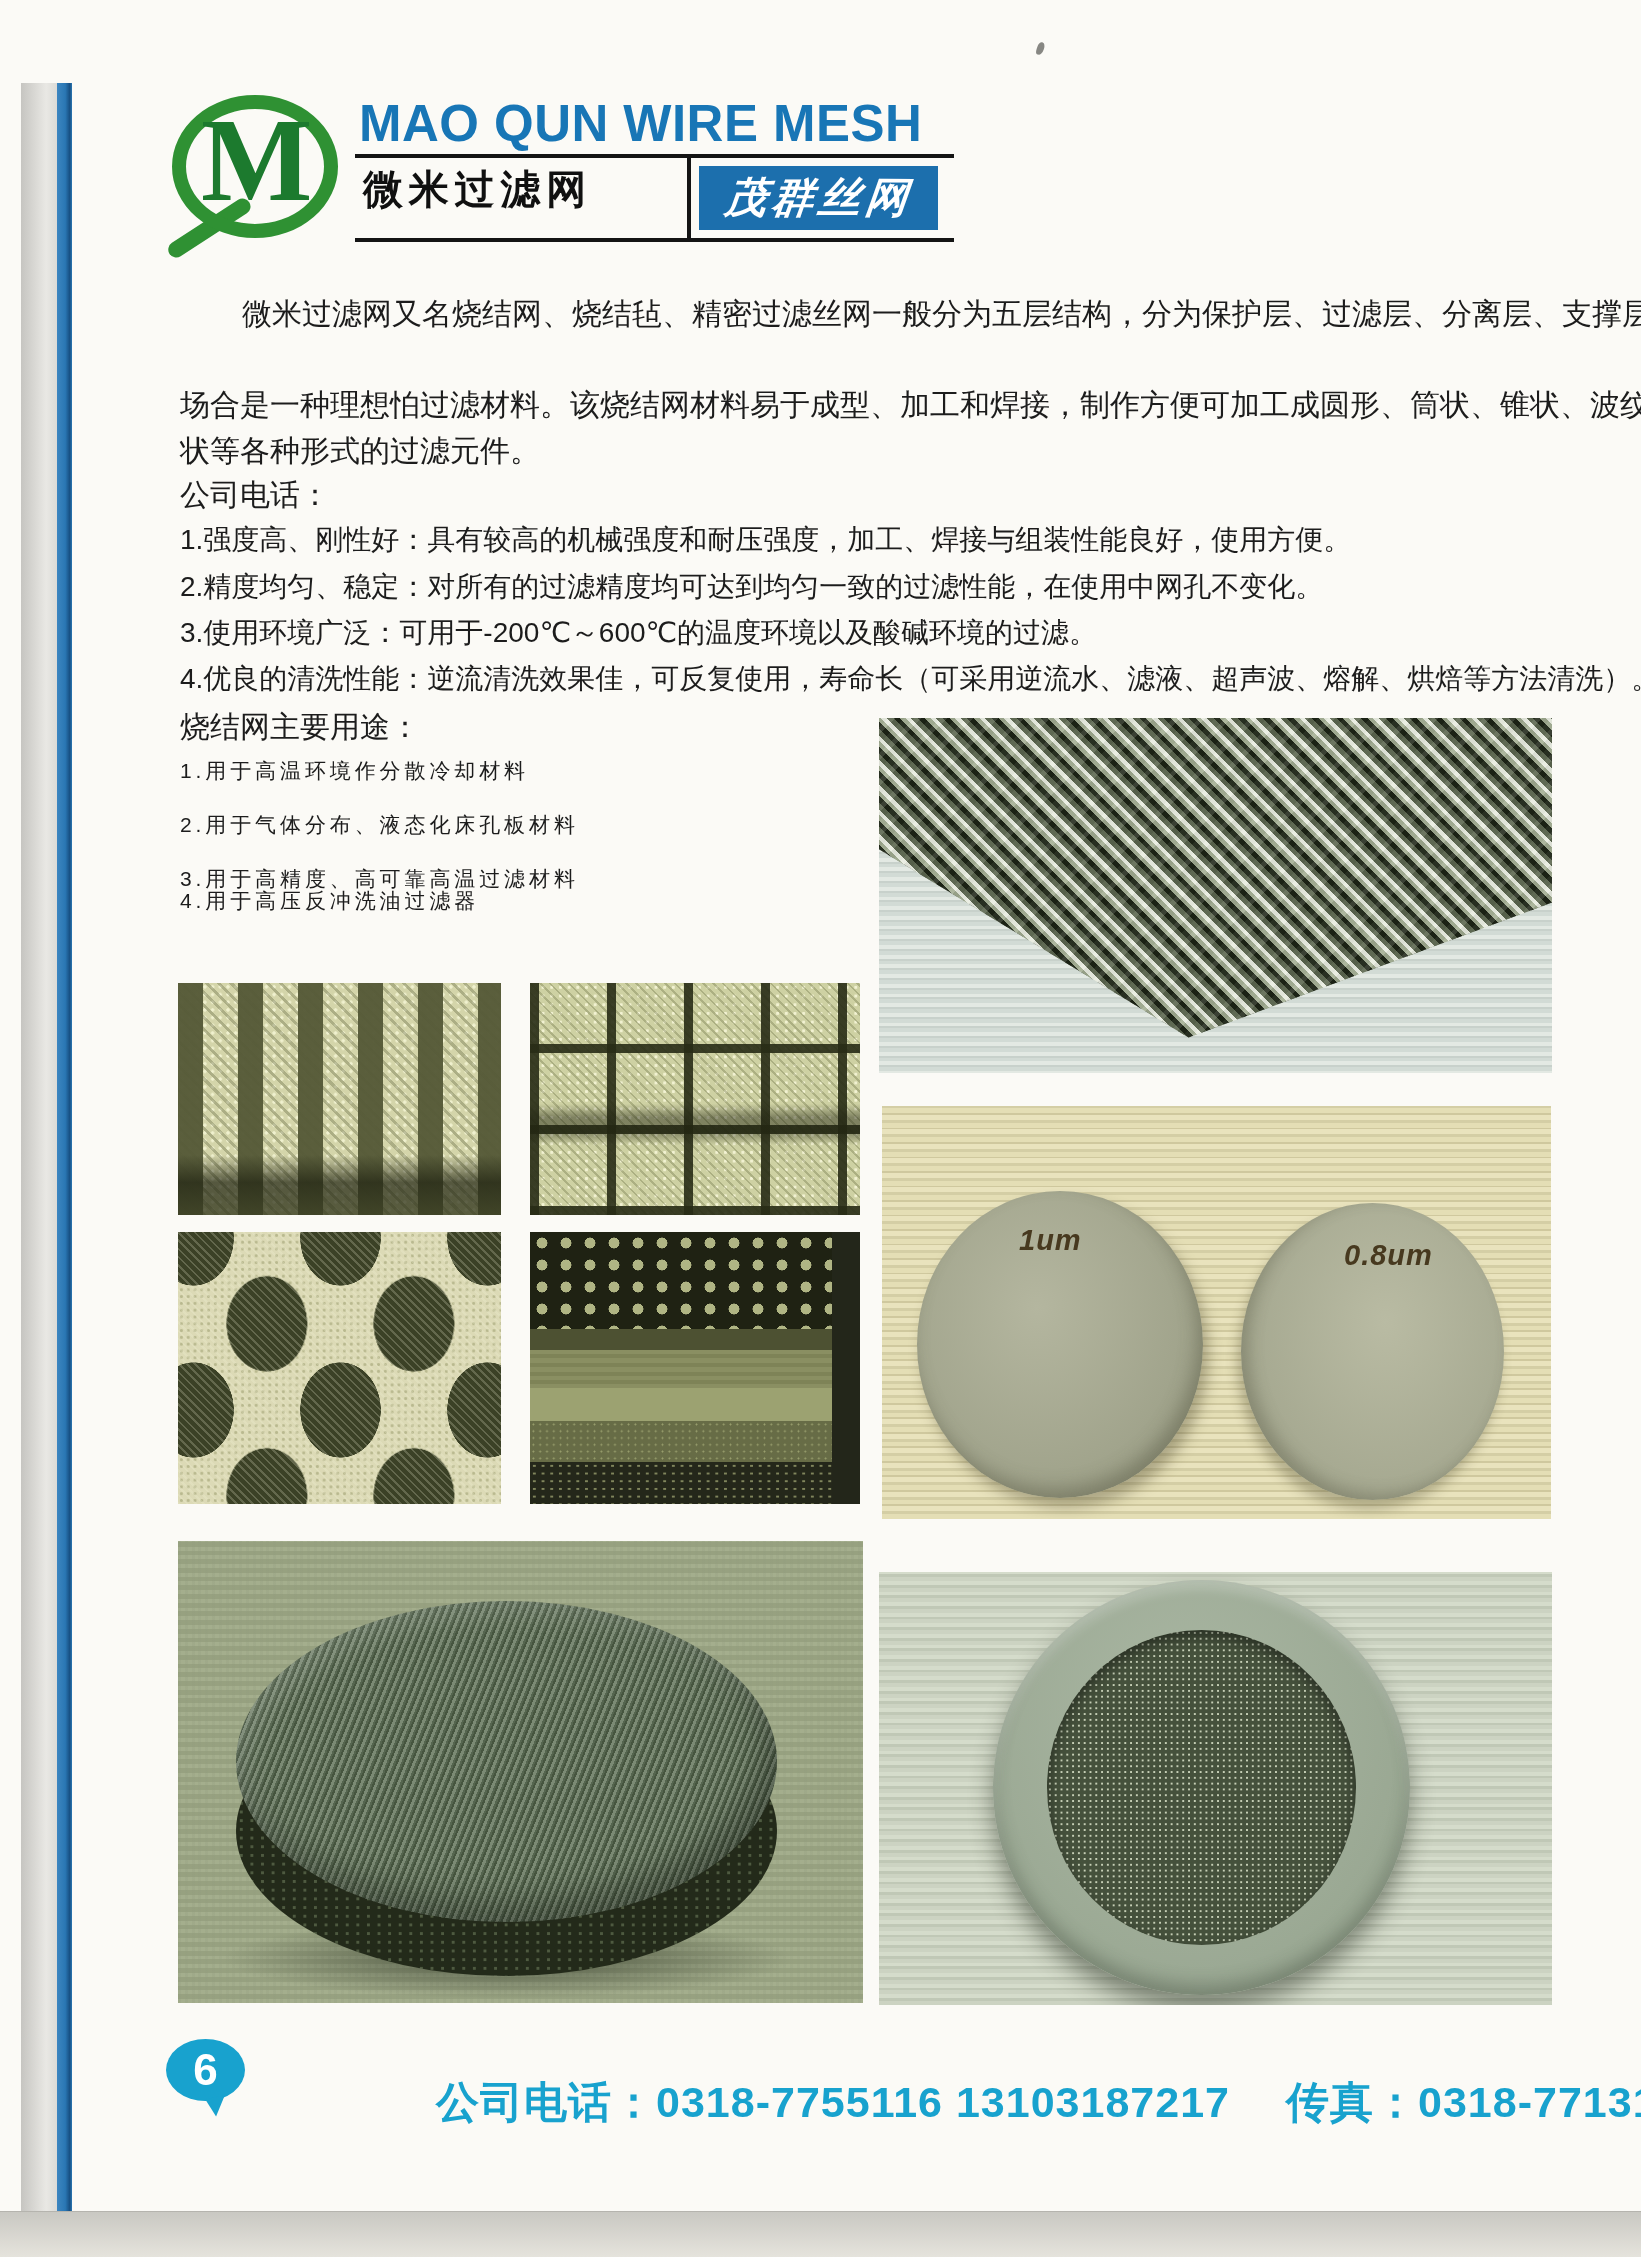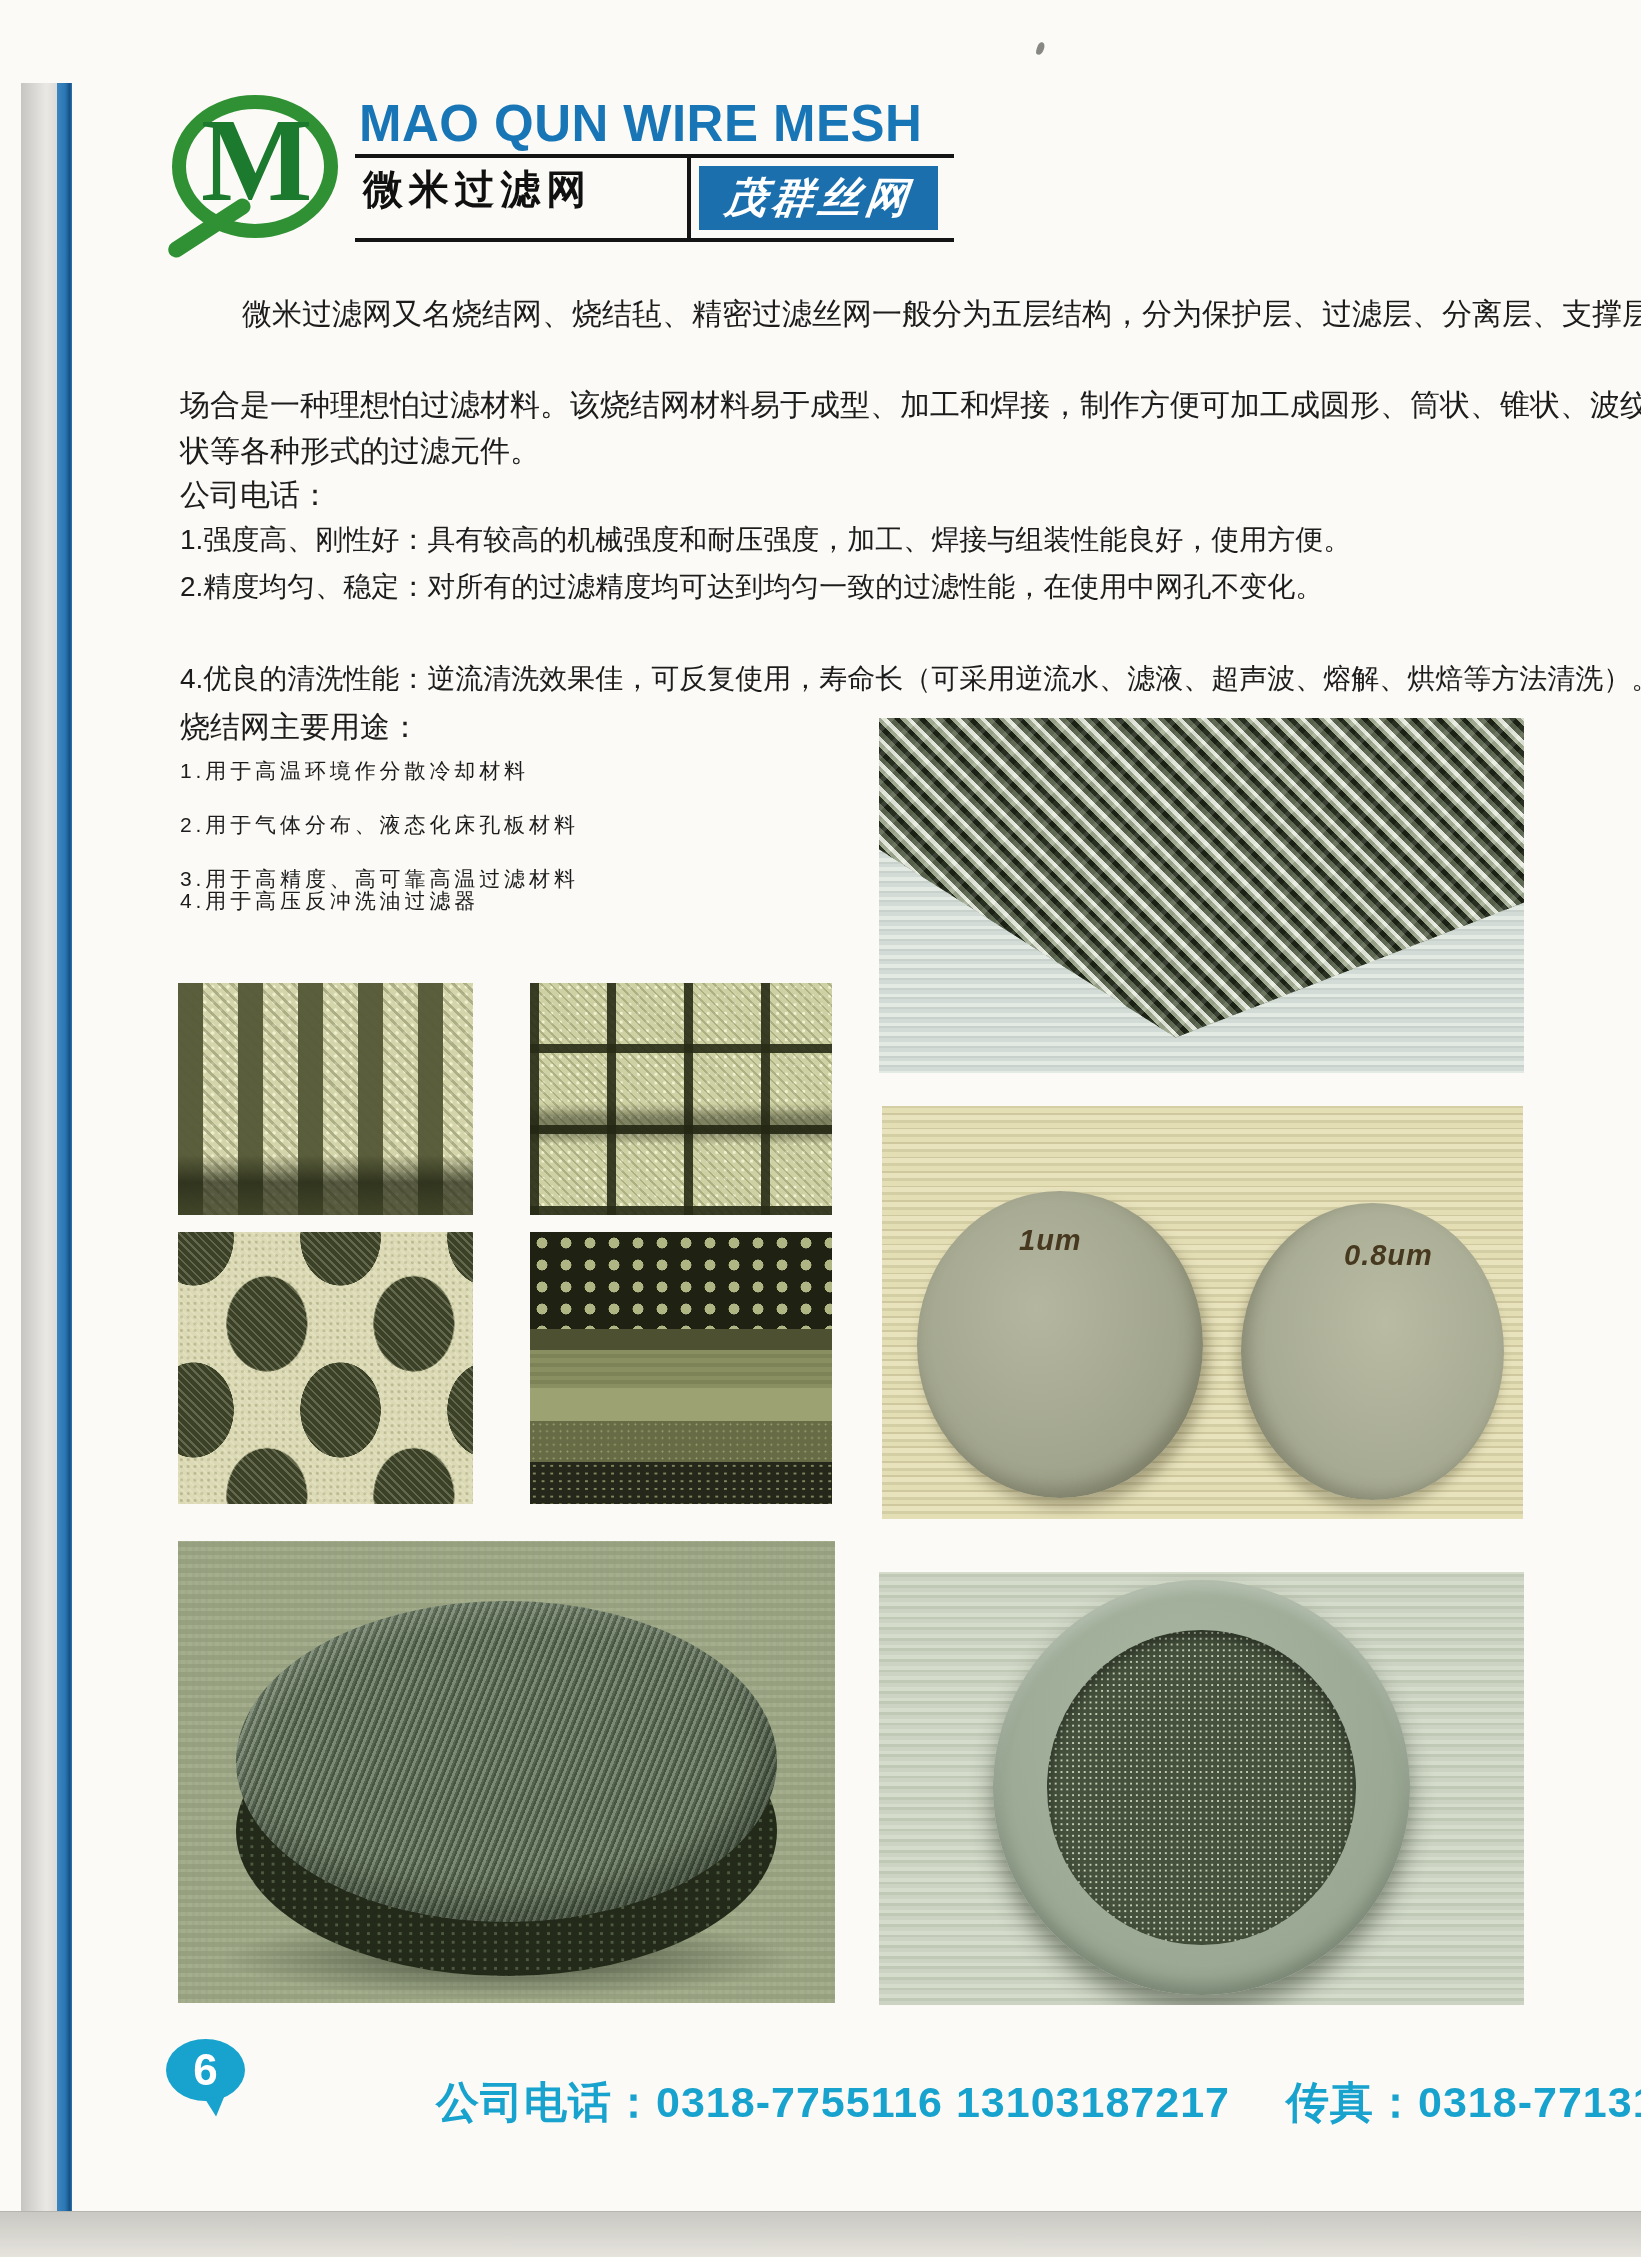--- a/index.html
+++ b/index.html
@@ -32,21 +32,21 @@
   .badge{position:absolute;left:699px;top:166px;width:239px;height:64px;background:#1c6fad;
          display:flex;align-items:center;justify-content:center;}
   .badge span{color:#ffffff;font-weight:800;font-style:italic;font-size:42px;letter-spacing:4.8px;
               transform:skewX(-6deg);white-space:nowrap;}
   
   .tline{position:absolute;left:180px;white-space:nowrap;font-size:30px;color:#1c1c1c;}
   .indent{padding-left:62px;}
   .feat{font-size:28px;}
   .use{font-size:21px;letter-spacing:3.9px;}
   
-  .ph{position:absolute;overflow:hidden;}
+  .ph{position:absolute;overflow:hidden;padding-left:28px;}
   
   .ph-mesh-corner{left:879px;top:718px;width:645px;height:355px;
      background:repeating-linear-gradient(180deg,#d2dbd5 0 3.9px,#e3e9e3 3.9px 7.7px,#c8d1cb 7.7px 9.7px);}
   .mesh-weave{position:absolute;inset:0;
      clip-path:polygon(0 0,100% 0,100% 52%,46% 90%,0 37%);
      background:
        repeating-linear-gradient(45deg,rgba(22,28,16,.8) 0 4.8px,rgba(168,178,152,.85) 4.8px 8.7px,rgba(238,241,231,.9) 8.7px 12.6px,rgba(92,102,80,.85) 12.6px 17.4px),
        repeating-linear-gradient(135deg,#6d7a64 0 6.8px,#c8d0bf 6.8px 11.6px,#2e3826 11.6px 18.3px);}
   
   .ph-slots{left:178px;top:983px;width:295px;height:232px;
@@ -152,20 +152,21 @@
   </div>
   <div class="rule-bottom"></div>
 
   <div class="tline indent" style="top:294px">微米过滤网又名烧结网、烧结毡、精密过滤丝网一般分为五层结构，分为保护层、过滤层、分离层、支撑层</div>
   <div class="tline" style="top:385px">场合是一种理想怕过滤材料。该烧结网材料易于成型、加工和焊接，制作方便可加工成圆形、筒状、锥状、波纹</div>
   <div class="tline" style="top:431px">状等各种形式的过滤元件。</div>
 
   <div class="tline" style="top:475px">公司电话：</div>
   <div class="tline feat" style="top:521px">1.强度高、刚性好：具有较高的机械强度和耐压强度，加工、焊接与组装性能良好，使用方便。</div>
   <div class="tline feat" style="top:568px">2.精度均匀、稳定：对所有的过滤精度均可达到均匀一致的过滤性能，在使用中网孔不变化。</div>
+  <div class="tline feat" style="top:614px">3.使用环境广泛：可用于-200℃～600℃的温度环境以及酸碱环境的过滤。</div>
   <div class="tline feat" style="top:660px">4.优良的清洗性能：逆流清洗效果佳，可反复使用，寿命长（可采用逆流水、滤液、超声波、熔解、烘焙等方法清洗）。</div>
 
   <div class="tline" style="top:707px">烧结网主要用途：</div>
   <div class="tline use" style="top:757px">1.用于高温环境作分散冷却材料</div>
   <div class="tline use" style="top:811px">2.用于气体分布、液态化床孔板材料</div>
   <div class="tline use" style="top:865px">3.用于高精度、高可靠高温过滤材料</div>
   <div class="tline use" style="top:887px">4.用于高压反冲洗油过滤器</div>
 
   <div class="ph ph-mesh-corner">
     <div class="mesh-weave"></div>

